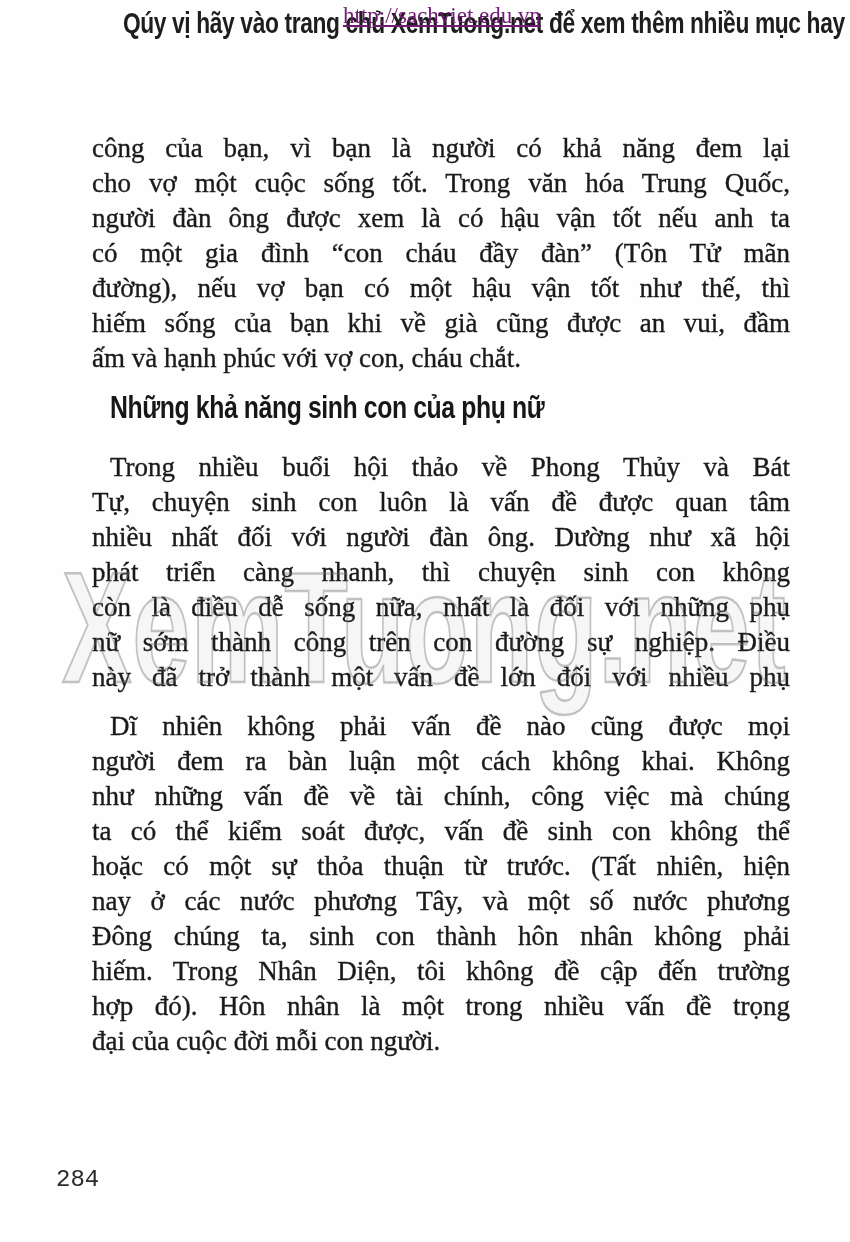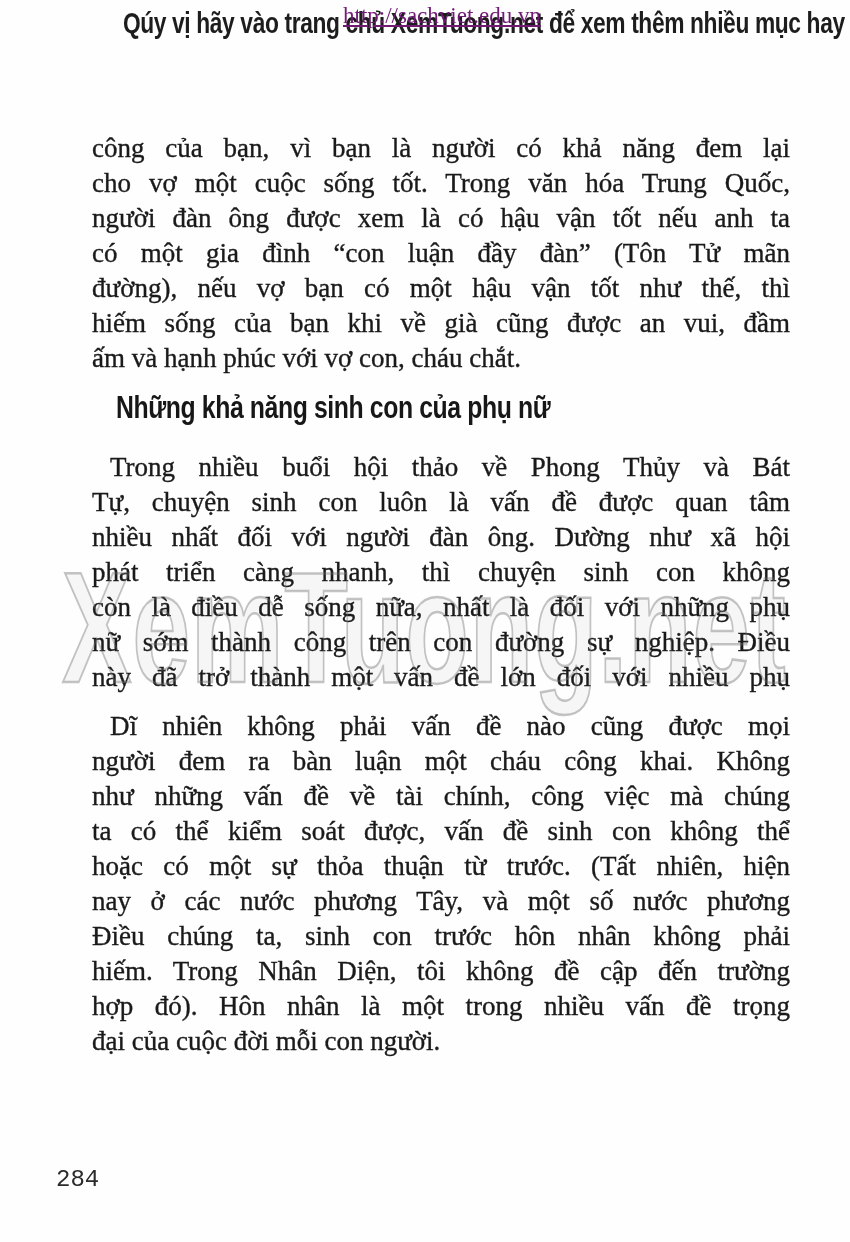--- a/index.html
+++ b/index.html
@@ -71,21 +71,21 @@
     line-height: 35px;
     text-align: justify;
     text-align-last: justify;
     -webkit-text-stroke: 0.35px #1a1a1a;
     white-space: normal;
   }
   .line.last { text-align-last: left; }
   .indent-first .line:first-child { text-indent: 18px; }
 
   .section-heading {
-    margin: 14px 0 24px 24px;
+    margin: 14px 0 24px 18px;
     height: 36px;
   }
   .heading-inner {
     display: inline-block;
     font-family: "Liberation Sans", sans-serif;
     font-weight: 700;
     font-size: 31px;
     letter-spacing: -0.5px;
     color: #171717;
     white-space: nowrap;
@@ -112,21 +112,21 @@
   <div class="overlay-url">http://sachviet.edu.vn</div>
 
   <div class="watermark">XemTuong.net</div>
 
   <div class="body-column">
 
     <div class="paragraph">
         <div class="line">công của bạn, vì bạn là người có khả năng đem lại</div>
         <div class="line">cho vợ một cuộc sống tốt. Trong văn hóa Trung Quốc,</div>
         <div class="line">người đàn ông được xem là có hậu vận tốt nếu anh ta</div>
-        <div class="line">có một gia đình “con luận đầy đàn” (Tôn Tử mãn</div>
+        <div class="line">có một gia đình “con cháu đầy đàn” (Tôn Tử mãn</div>
         <div class="line">đường), nếu vợ bạn có một hậu vận tốt như thế, thì</div>
         <div class="line">hiếm sống của bạn khi về già cũng được an vui, đầm</div>
         <div class="line last">ấm và hạnh phúc với vợ con, cháu chắt.</div>
       </div>
 
     <h2 class="section-heading">
       <span class="heading-inner">Những khả năng sinh con của phụ nữ</span>
     </h2>
 
     <div class="paragraph indent-first">
@@ -134,26 +134,26 @@
         <div class="line">Tự, chuyện sinh con luôn là vấn đề được quan tâm</div>
         <div class="line">nhiều nhất đối với người đàn ông. Dường như xã hội</div>
         <div class="line">phát triển càng nhanh, thì chuyện sinh con không</div>
         <div class="line">còn là điều dễ sống nữa, nhất là đối với những phụ</div>
         <div class="line">nữ sớm thành công trên con đường sự nghiệp. Điều</div>
         <div class="line">này đã trở thành một vấn đề lớn đối với nhiều phụ</div>
       </div>
 
     <div class="paragraph indent-first para-gap">
         <div class="line">Dĩ nhiên không phải vấn đề nào cũng được mọi</div>
-        <div class="line">người đem ra bàn luận một cháu công khai. Không</div>
+        <div class="line">người đem ra bàn luận một cách không khai. Không</div>
         <div class="line">như những vấn đề về tài chính, công việc mà chúng</div>
         <div class="line">ta có thể kiểm soát được, vấn đề sinh con không thể</div>
         <div class="line">hoặc có một sự thỏa thuận từ trước. (Tất nhiên, hiện</div>
         <div class="line">nay ở các nước phương Tây, và một số nước phương</div>
-        <div class="line">Điều chúng ta, sinh con trước hôn nhân không phải</div>
+        <div class="line">Đông chúng ta, sinh con thành hôn nhân không phải</div>
         <div class="line">hiếm. Trong Nhân Diện, tôi không đề cập đến trường</div>
         <div class="line">hợp đó). Hôn nhân là một trong nhiều vấn đề trọng</div>
         <div class="line last">đại của cuộc đời mỗi con người.</div>
       </div>
 
   </div>
 
   <div class="page-number">284</div>
 
 </div>

